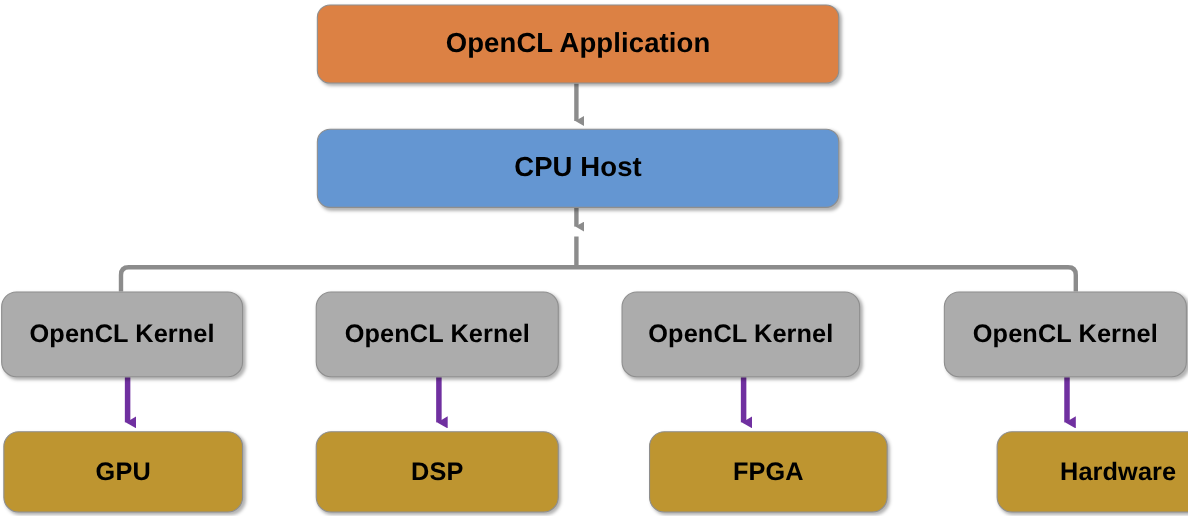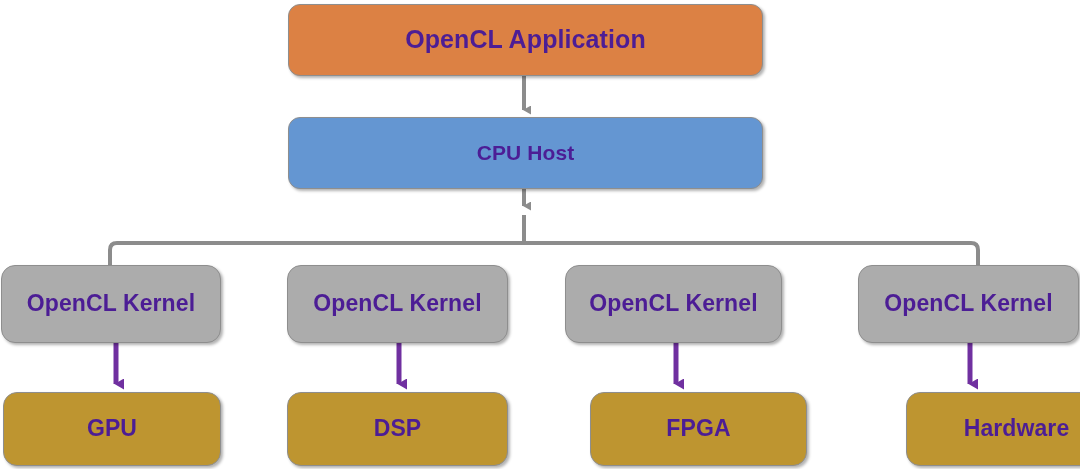--- a/index.html
+++ b/index.html
@@ -19,42 +19,42 @@
   }
   .node {
     position: absolute;
     box-sizing: border-box;
     display: flex;
     align-items: center;
     justify-content: center;
     border-radius: 12px;
     border: 1px solid #8e8e8e;
     box-shadow: 2px 2px 3px rgba(0,0,0,0.30);
-    color: #4c1d95;
+    color: #000000;
     font-weight: bold;
     letter-spacing: 0.1px;
     text-align: center;
     line-height: 1.1;
     user-select: none;
   }
   .node-app {
     left: 288px;
     top: 4px;
     width: 475px;
     height: 72px;
     background: #DC8144;
     font-size: 25px;
   }
   .node-host {
     left: 288px;
     top: 117px;
     width: 475px;
     height: 72px;
     background: #6496D2;
-    font-size: 21px;
+    font-size: 25px;
   }
   .node-kernel {
     top: 265px;
     height: 78px;
     background: #ACACAC;
     font-size: 23px;
     border-radius: 14px;
   }
   .kernel-0 { left: 1px;   width: 220px; }
   .kernel-1 { left: 287px; width: 221px; }

